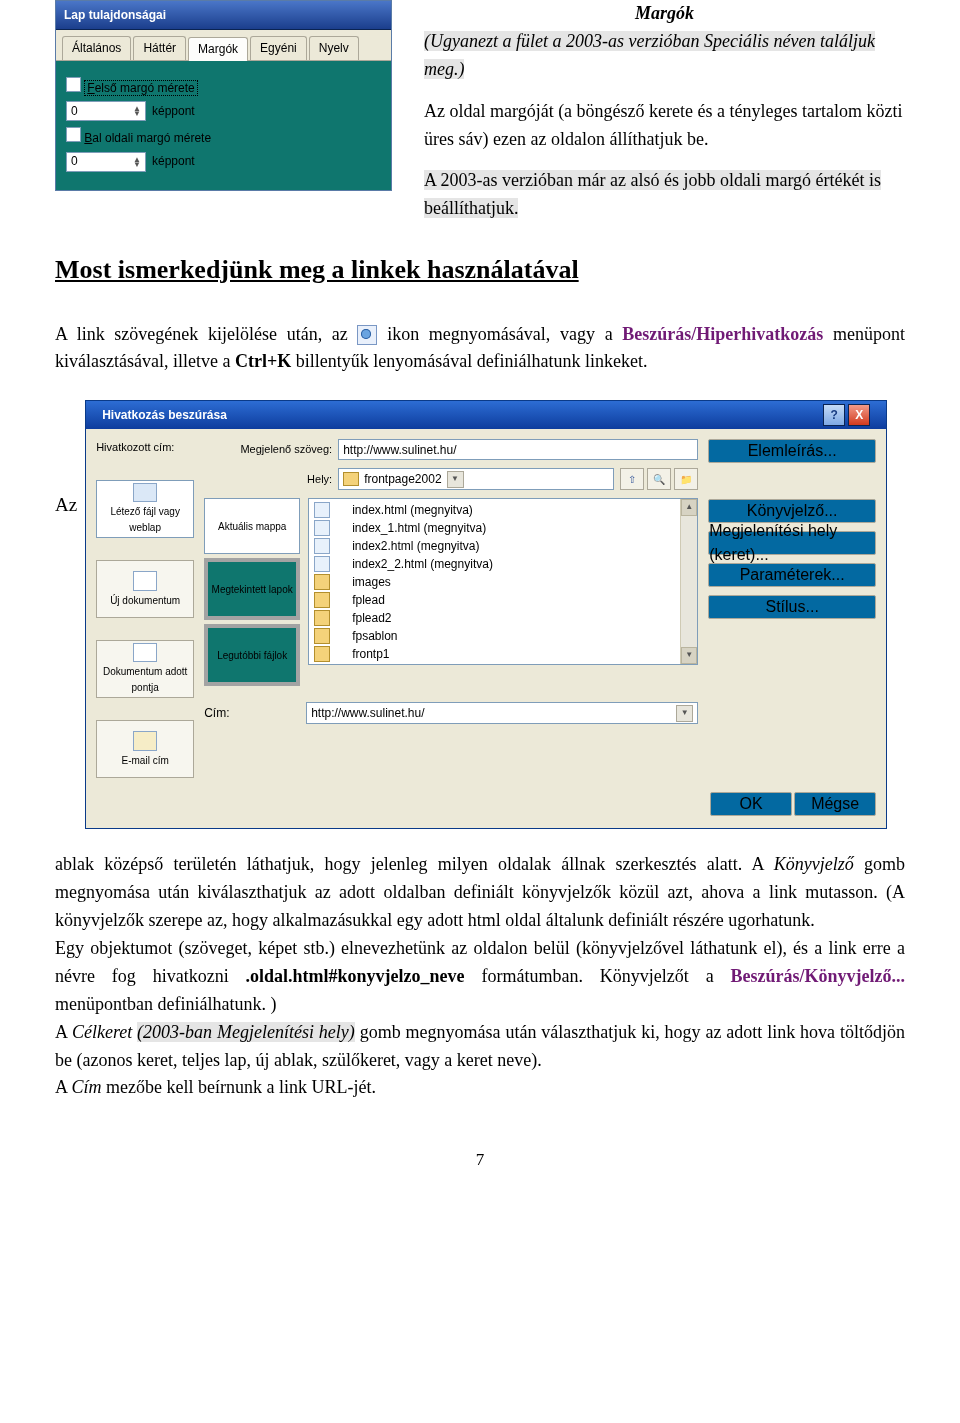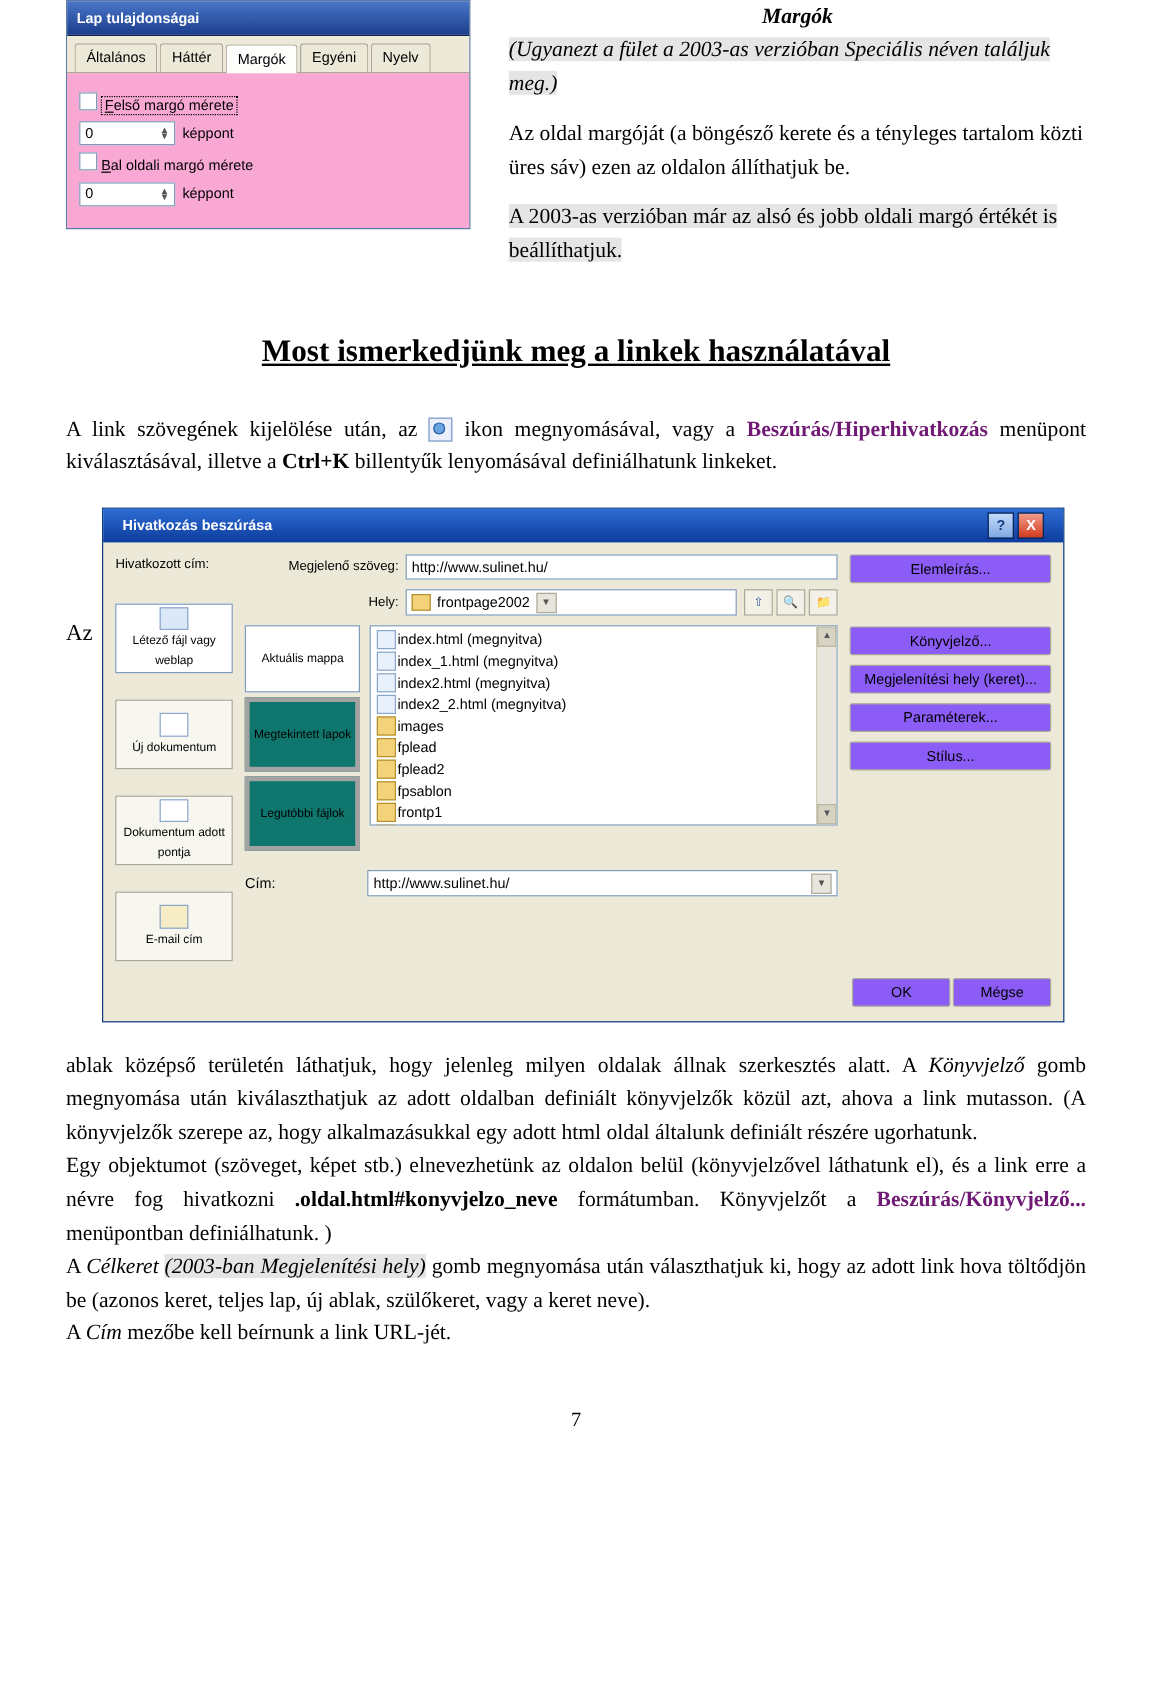--- a/index.html
+++ b/index.html
@@ -51,21 +51,21 @@
     background: #ece9d8;
     border-radius: 3px 3px 0 0;
     cursor: pointer;
   }
   .tabs-bar .tab.active {
     background: #fdfdfb;
     position: relative;
     top: 1px;
     font-weight: normal;
   }
-  .prop-body { padding: 10px 10px 14px 10px; background: #f9a8d4; }
+  .prop-body { padding: 10px 10px 14px 10px; background: #0f766e; }
   .prop-row { display: flex; align-items: center; gap: 6px; margin: 4px 0; }
   .chkbox {
     width: 13px; height: 13px; background:#fff; border:1px solid #7f9db9; display:inline-block;
   }
   .num-field {
     width: 70px; height: 18px; border: 1px solid #7f9db9; background: #fff;
     display: inline-flex; align-items:center; padding:0 4px; justify-content:space-between;
   }
   .num-field .spins { display:flex; flex-direction:column; line-height:5px; color:#555; font-size:8px;}
   .margin-label { flex:1; }
@@ -77,22 +77,22 @@
   .doc-title-col { display:flex; flex-direction:column; }
   .margok-title {
     font-weight:bold; font-style:italic; text-align:center;
   }
   .note-line { font-style:italic; }
   .highlight { background:#e5e5e5; }
   .blue-text { color:#701a75; font-weight:bold; }
 
   
   .big-heading {
-    text-align:center; font-weight:bold; font-size:26px;
-    text-decoration: underline; margin:50px 0 30px 0;
+    text-align:left; font-weight:bold; font-size:26px;
+    text-decoration: underline; margin:27px 0 30px 0;
   }
 
   .justify { text-align:justify; }
   .little-icon {
     display:inline-block; width:18px; height:18px; vertical-align:middle;
     border:1px solid #7a97c4; background:#e9f0fb; position:relative;
   }
   .little-icon::after{
     content:""; position:absolute; width:10px; height:10px; left:3px; top:3px;
     background:#6aa4e0; border-radius:50%;
@@ -173,33 +173,33 @@
     display:flex; align-items:center; justify-content:center;
     font-size:10px; text-align:center; padding:2px; cursor:pointer;
   }
   .look-tabs .ltab.active{background:#fff;border:1px solid #7f9db9;}
 
   .file-list{
     flex:1; border:1px solid #7f9db9; background:#fff; height:165px;
     overflow:hidden; position:relative;
   }
   .file-list .inner{padding:2px;}
-  .file-item{display:flex;align-items:center;gap:1px;font-size:12px;height:18px;padding:0 3px;}
+  .file-item{display:flex;align-items:center;gap:22px;font-size:12px;height:18px;padding:0 3px;}
   .file-item .fic{width:14px;height:14px;border:1px solid #8aa6c8;background:#e8f1fb;}
   .file-item .fic.folder{background:#f4d27a;border-color:#b38f2d;}
   .file-list .sbar{
     position:absolute;right:0;top:0;bottom:0;width:16px;background:#e8e6dc;
     border-left:1px solid #cfcab4;display:flex;flex-direction:column;justify-content:space-between;
   }
   .file-list .sbar span{display:block;height:15px;background:#d7d3c3;border:1px solid #b9b49e;text-align:center;font-size:8px;line-height:13px;color:#555;}
 
   .right-btn-col{ width:168px; display:flex; flex-direction:column; gap:8px; }
   .win-btn{
-    height:22px; border:1px solid #aca899; background:#8b5cf6;
-    display:flex;align-items:center;justify-content:center;font-size:12px;cursor:pointer;
+    height:22px; border:1px solid #aca899; background:#0369a1;
+    display:flex;align-items:center;justify-content:center;font-size:16px;cursor:pointer;
     border-radius:2px;
   }
   .right-btn-col .spacer{height:6px;}
 
   .bottom-btns { display:flex; justify-content:flex-end; gap:2px; padding:4px 10px 12px 10px;}
   .bottom-btns .win-btn{ width:80px;}
 
   .cim-row{display:flex;align-items:center;gap:6px;margin-top:8px;width:100%;}
   .cim-row .lbl{width:96px;}
   .cim-row .combo{

